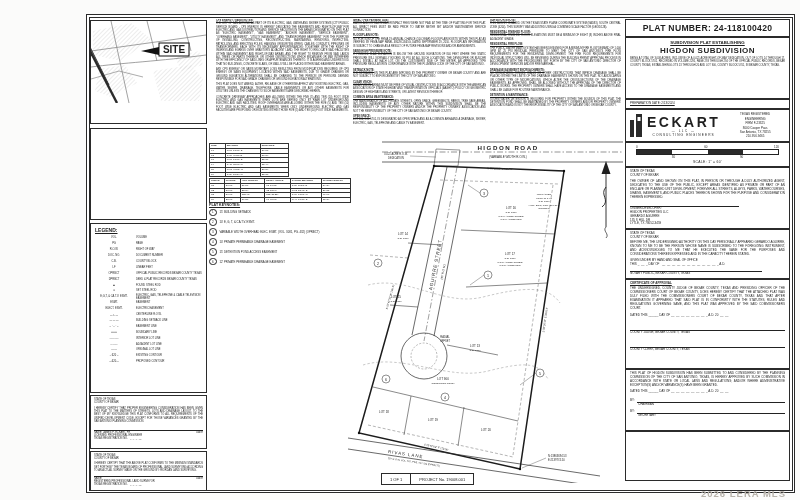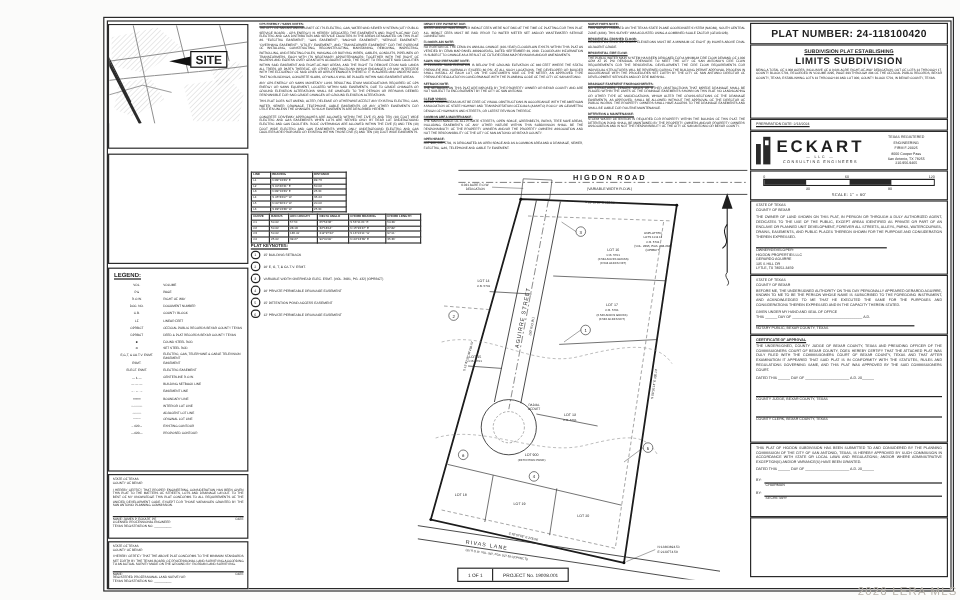--- a/index.html
+++ b/index.html
@@ -44,22 +44,22 @@
   .eck-llc{font-size:3px;letter-spacing:1.5px;text-align:center;}
   .eck-tag{font-size:3.2px;letter-spacing:1.1px;}
   .eck-info{font-size:3px;text-align:center;line-height:1.45;margin-left:4px;flex:1;}
   
   .scale-wrap{padding:2px 10px;}
   .scale-ticks{display:flex;justify-content:space-between;font-size:3px;padding:0 0;}
   .scale-bar{display:flex;height:4px;border:.6px solid #222;}
   .scale-bar div{flex:1;}
   .sb-b{background:#2a2a2a;} .sb-w{background:#fff;}
   .scale-label{font-size:3.4px;text-align:center;margin-top:1px;letter-spacing:.3px;}
-  .watermark{position:absolute;right:2px;bottom:1px;font-size:9.5px;color:#b7b2aa;
-    letter-spacing:1px;font-weight:normal;}
+  .watermark{position:absolute;right:14px;bottom:1px;font-size:9.5px;color:#b7b2aa;
+    letter-spacing:1px;font-weight:bold;}
   .strip{position:absolute;display:flex;border:.8px solid #2b2b2b;background:#fff;}
   .strip div{font-size:4px;padding:1px 8px;border-right:.6px solid #2b2b2b;display:flex;align-items:center;}
   .strip div:last-child{border-right:none;}
   svg text{font-family:"Liberation Sans",sans-serif;fill:#1f1f1f;}
 </style>
 </head>
 <body>
 
 <div id="page">
   <div class="sheet">
@@ -536,21 +536,21 @@
     </div>
 
     <div style="position:absolute;left:538px;top:2px;width:165px;height:466px;">
 
       <div class="rp-box rp-plat" style="top:2px;height:18px;">
         <span>PLAT NUMBER: 24-118100420</span>
       </div>
 
       <div class="rp-box" style="top:20px;height:62px;">
         <div class="rp-estab-sub">SUBDIVISION PLAT ESTABLISHING</div>
-        <div class="rp-estab-title">LIMITS SUBDIVISION</div>
+        <div class="rp-estab-title">HIGDON SUBDIVISION</div>
         <div class="t26 jus">BEING A TOTAL OF 3.008 ACRES, INCLUSIVE OF A 0.021 ACRE RIGHT-OF-WAY DEDICATION, OUT OF LOTS 14 THROUGH 17, COUNTY BLOCK 5701, RECORDED IN VOLUME 2295, PAGE 293 THROUGH 294 OF THE OFFICIAL PUBLIC RECORDS, BEXAR COUNTY, TEXAS, ESTABLISHING LOTS 13 THROUGH 20 AND LOT 900, COUNTY BLOCK 5701, IN BEXAR COUNTY, TEXAS.</div>
       </div>
 
       <div class="rp-box" style="top:82px;height:10px;">
         <div class="t3" style="text-decoration:underline;">PREPARATION DATE: 2/13/2024</div>
       </div>
 
       <div class="rp-box" style="top:92px;height:33px;padding:1px 3px;">
         <div class="eck-wrap">
           <svg width="16" height="26" viewBox="0 0 16 26">

